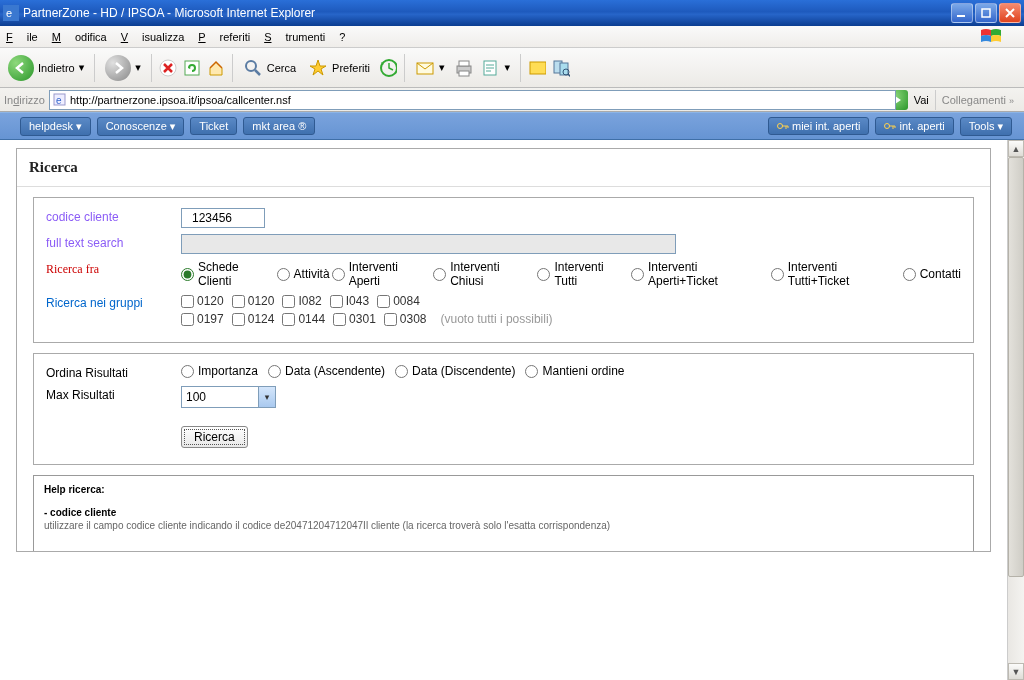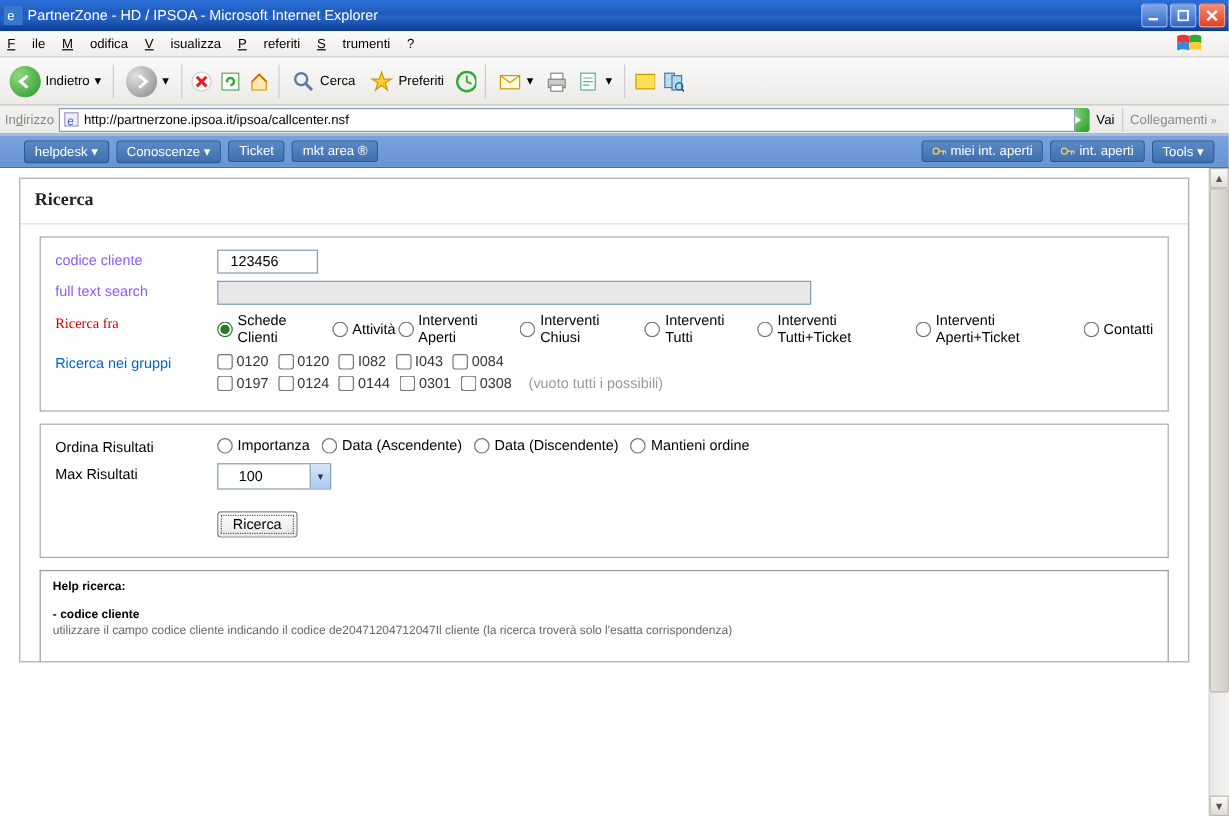--- a/index.html
+++ b/index.html
@@ -61,21 +61,21 @@
 .txtin { border: 1px solid #7f9db9; background: #fff; height: 20px; padding: 0 10px; font-size: 12px; width: 84px; }
 .txtin-wide { border: 1px solid #7f9db9; background: #e8e8e8; height: 20px; width: 495px; }
 .radio-col { display: flex; flex-direction: row; gap: 2px; }
 .radio-row { display: flex; flex-wrap: wrap; gap: 10px; align-items: center; }
 .radio-col label, .radio-row label { display: inline-flex; align-items: center; gap: 4px; font-size: 12px; }
 .radio-col input, .radio-row input { accent-color: #2a7a2a; }
 .chk-row { display: flex; flex-wrap: wrap; gap: 8px; align-items: center; }
 .chk-row label { display: inline-flex; align-items: center; gap: 3px; font-size: 12px; color: #333; }
 .chk-row input { width: 13px; height: 13px; }
 .hint { color: #999; font-size: 12px; margin-left: 6px; }
-.selbox { border: 1px solid #7f9db9; background: #fff; height: 22px; width: 95px; display: inline-flex; align-items: center; justify-content: space-between; padding-left: 17px; font-size: 12px; }
+.selbox { border: 1px solid #7f9db9; background: #fff; height: 22px; width: 95px; display: inline-flex; align-items: center; justify-content: space-between; padding-left: 4px; font-size: 12px; }
 .selbox .dd { width: 17px; height: 20px; background: linear-gradient(#d4e6fb,#a9c9ef); border-left: 1px solid #7f9db9; display: inline-flex; align-items: center; justify-content: center; font-size: 9px; color: #333; }
 .submit-btn { background: linear-gradient(#fff,#e8e8e8); border: 1px solid #888; border-radius: 3px; padding: 3px 12px; font-size: 12px; outline: 1px dotted #555; outline-offset: -4px; }
 
 .help-block { border: 1px solid #999; margin: 10px 16px; padding: 8px 10px; font-size: 10px; }
 .help-block .ht { font-weight: bold; margin-bottom: 12px; }
 .help-block .sub { font-weight: bold; margin-bottom: 2px; }
 .help-block .txt { color: #666; }
 
 svg { display: block; }
 </style>
@@ -309,25 +309,25 @@
           <label>
               <input type="radio" name="rf" style="">
               <span>Interventi Chiusi</span>
             </label>
           <label>
               <input type="radio" name="rf" style="">
               <span>Interventi Tutti</span>
             </label>
           <label>
               <input type="radio" name="rf" style="">
+              <span>Interventi Aperti+Ticket</span>
+            </label>
+          <label>
+              <input type="radio" name="rf" style="">
               <span>Interventi Tutti+Ticket</span>
-            </label>
-          <label>
-              <input type="radio" name="rf" style="">
-              <span>Interventi Aperti+Ticket</span>
             </label>
           <label>
               <input type="radio" name="rf" style="">
               <span>Contatti</span>
             </label>
         </div>
       </div>
       <div class="row">
         <div class="lab blue">Ricerca nei gruppi</div>
         <div class="ctrl">

